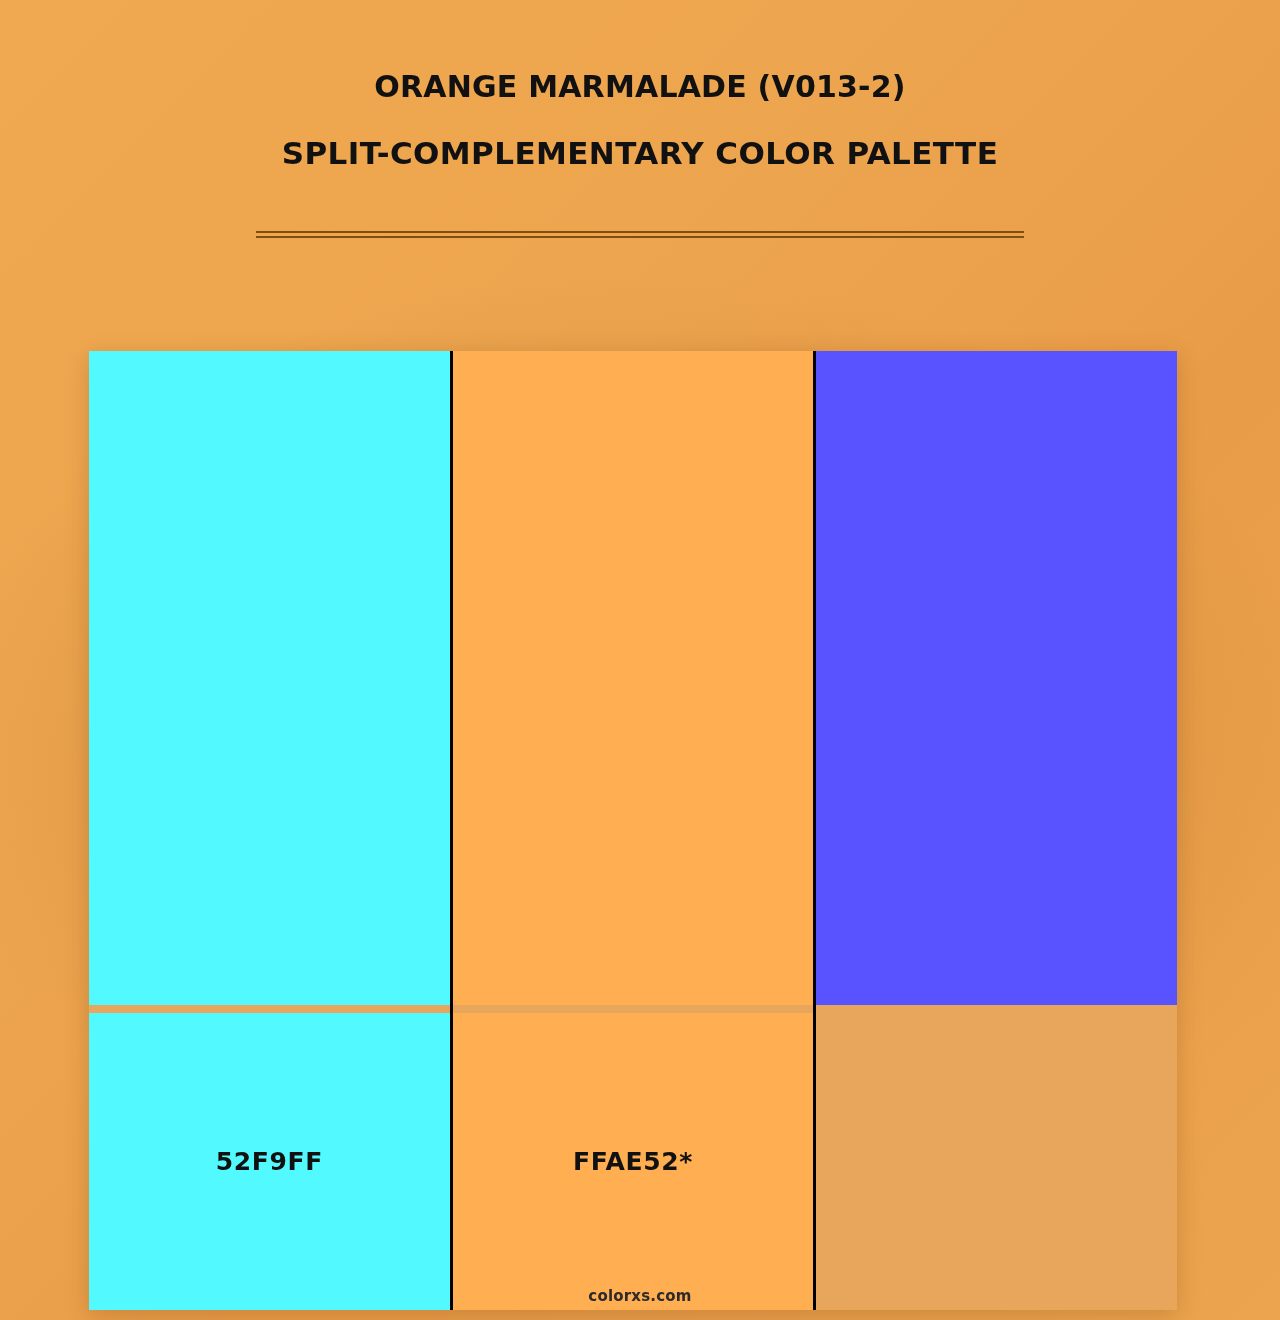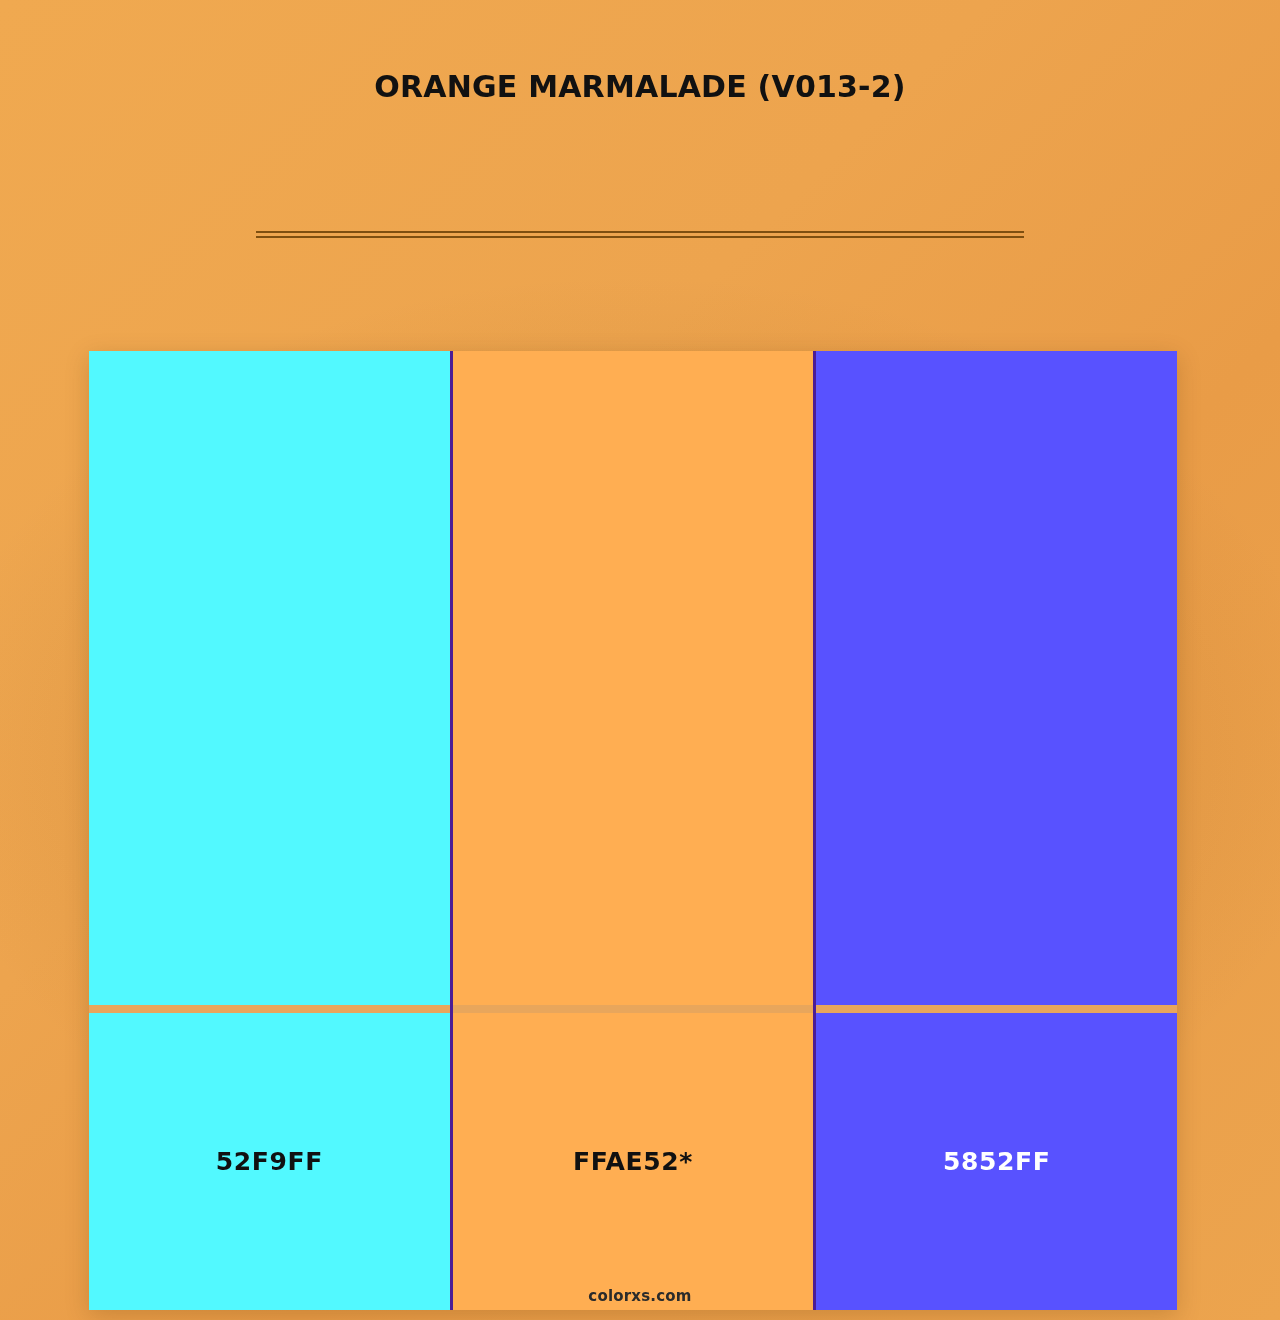--- a/index.html
+++ b/index.html
@@ -83,21 +83,21 @@
     display: flex;
     box-shadow: 0 6px 22px rgba(90, 50, 5, 0.22);
     background: #e8a65c;
   }
   .swatch {
     flex: 1 1 0;
     display: flex;
     flex-direction: column;
     position: relative;
   }
-  .swatch + .swatch { border-left: 3px solid #4c1d95; }
+  .swatch + .swatch { border-left: 3px solid #000000; }
   .swatch .chip {
     flex: 0 0 654px;
     width: 100%;
   }
   .swatch .gap {
     flex: 0 0 8px;
     width: 100%;
     background: #e8a65c;
   }
   .swatch .labelbox {
@@ -129,20 +129,21 @@
     letter-spacing: 0.2px;
   }
 </style>
 </head>
 <body>
 
 <div id="canvas">
 
   <div id="header">
     <h1 id="title">ORANGE MARMALADE (V013-2)</h1>
+    <h2 id="subtitle">SPLIT-COMPLEMENTARY COLOR PALETTE</h2>
   </div>
 
   <div id="divider">
     <div class="rule top" style="background: rgb(126, 79, 16);"></div>
     <div class="rule bot" style="background: rgb(126, 79, 16);"></div>
   </div>
 
   <div id="palette">
 
     <div class="swatch">
@@ -157,23 +158,20 @@
       <div class="chip" style="background: rgb(255, 174, 82);"></div>
       <div class="gap" style="background: rgb(232, 166, 92);"></div>
       <div class="labelbox" style="background: rgb(255, 174, 82);">
         <span class="hex" style="color: rgb(17, 17, 17);">FFAE52*</span>
       </div>
     </div>
 
     <div class="swatch">
       <div class="chip" style="background: rgb(88, 82, 255);"></div>
       <div class="gap" style="background: rgb(232, 166, 92);"></div>
-      <div class="labelbox" style="background: rgb(88, 82, 255);">
-        <span class="hex" style="color: rgb(255, 255, 255);">5852FF</span>
-      </div>
     </div>
 
   </div>
 
   <div id="footer">
     <span id="footer-text">colorxs.com</span>
   </div>
 
 </div>
 

